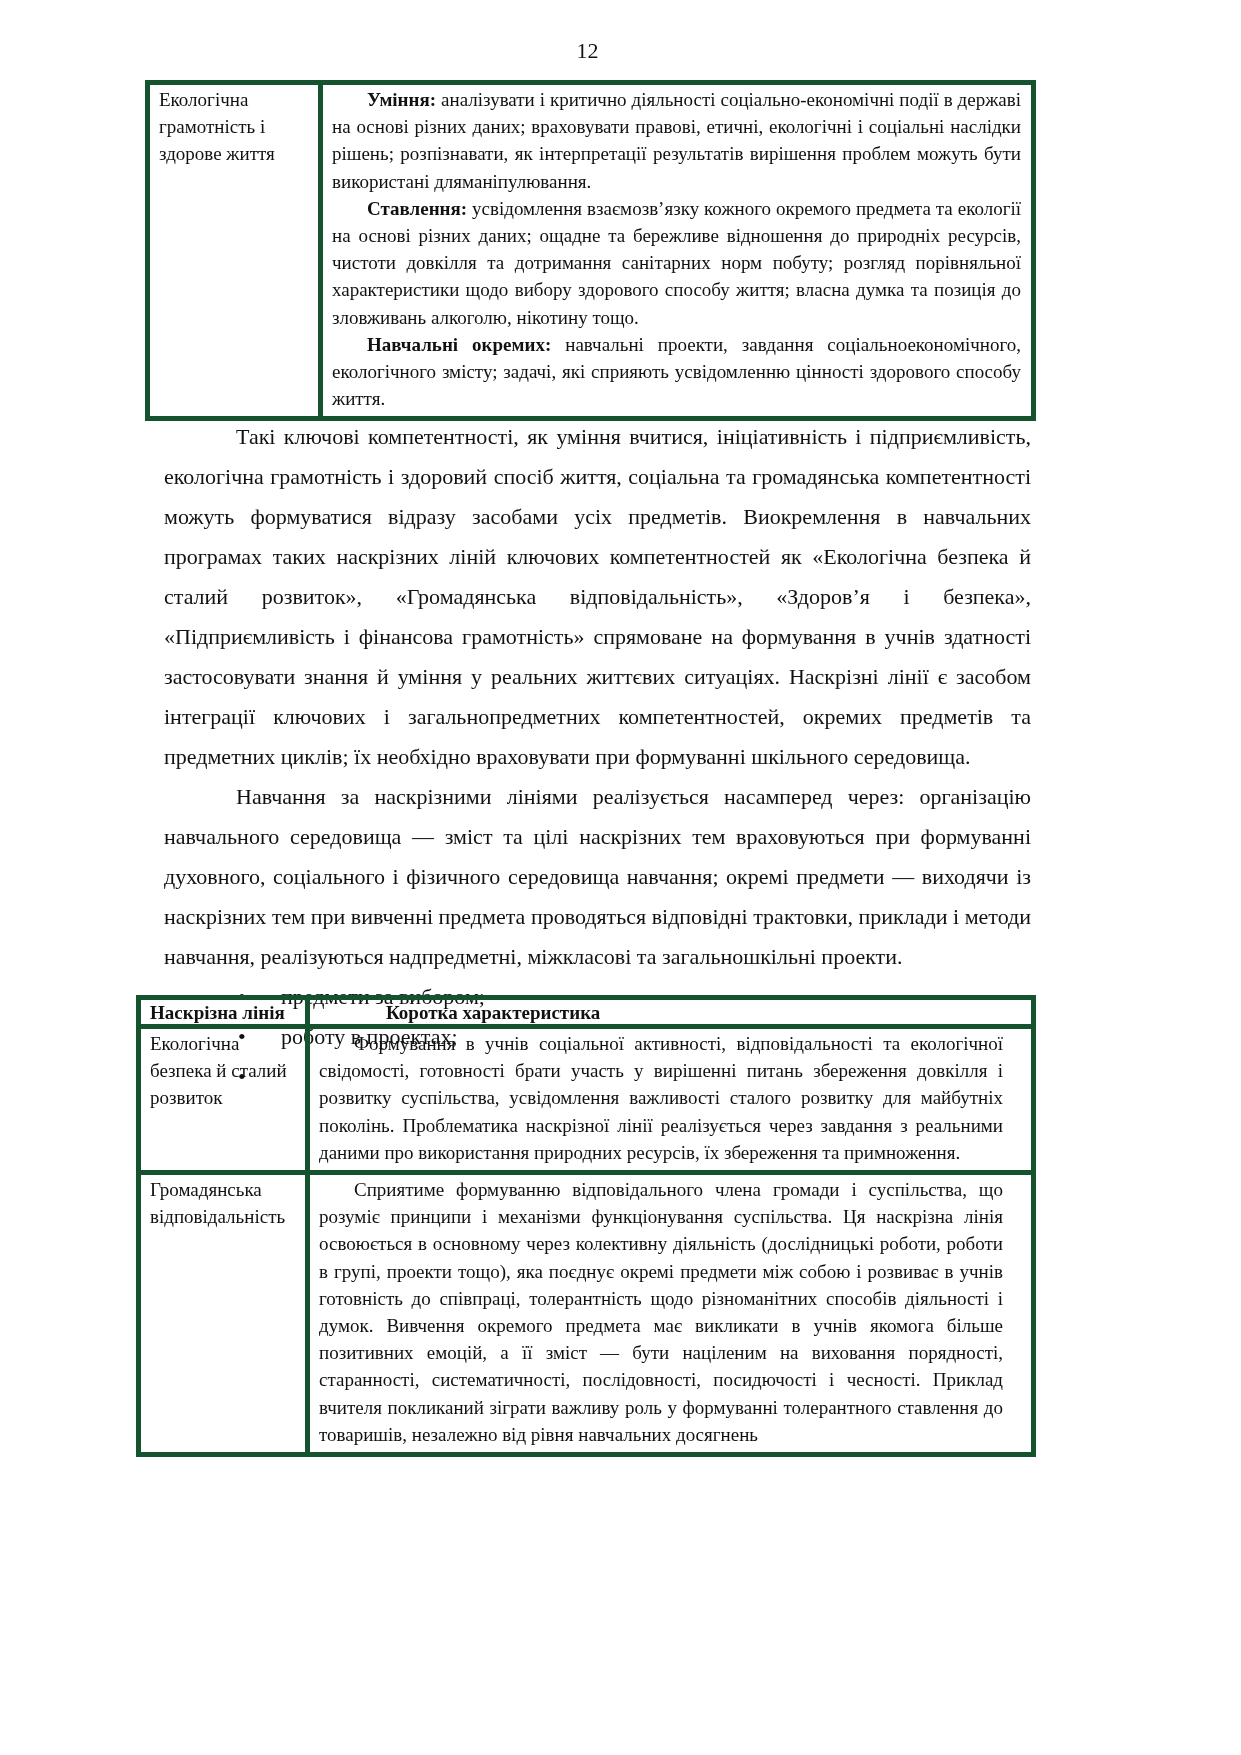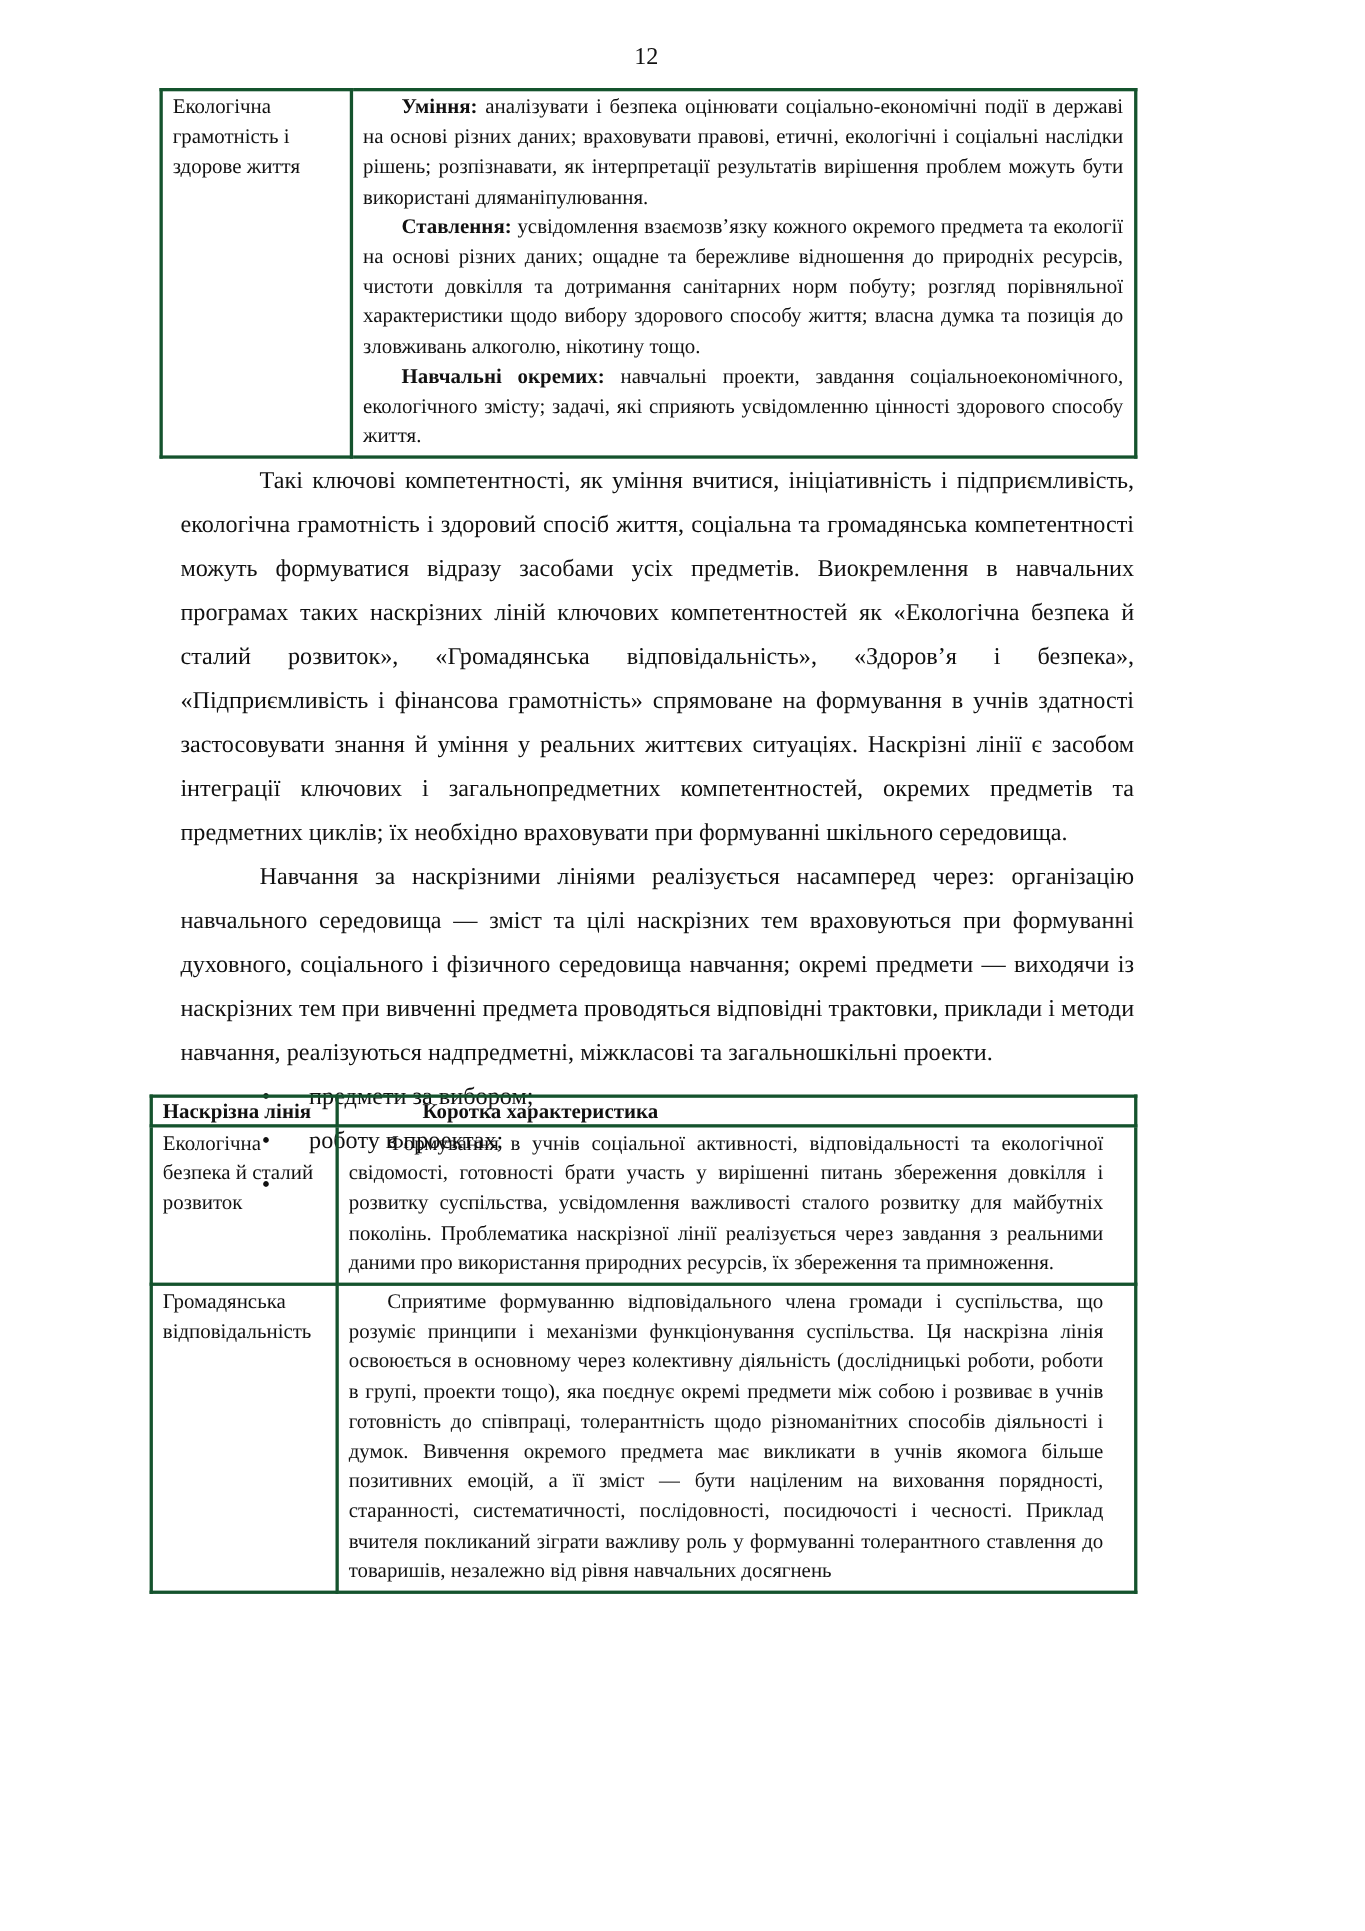--- a/index.html
+++ b/index.html
@@ -6,21 +6,21 @@
   body {
     width: 1241px; height: 1755px; position: relative; overflow: hidden;
     font-family: "Liberation Serif", "DejaVu Serif", serif;
     color: #111111;
   }
   .page-number {
     position: absolute; top: 38px; left: 0; width: 1175px; text-align: center;
     font-size: 22px; line-height: 26px;
   }
   table { border-collapse: collapse; position: absolute; table-layout: fixed; }
-  td, th { border: 3px solid #14532d; vertical-align: top; padding: 0; }
+  td, th { border: 5px solid #14532d; vertical-align: top; padding: 0; }
   .t1 { left: 145px; top: 80px; width: 886px; }
   .t1 col.c1 { width: 173px; }
   .t1 col.c2 { width: 713px; }
   .cell-left { padding: 1px 8px 0 9px; font-size: 19px; line-height: 27.2px; }
   .cell-right { padding: 1px 10px 4px 9px; font-size: 19px; line-height: 27.2px; text-align: justify; }
   .cell-right p { margin: 0; text-indent: 35px; }
   .bold { font-weight: bold; margin-top: 12px; }
 
   .body-text {
     position: absolute; left: 164px; top: 417px; width: 867px;
@@ -49,21 +49,21 @@
       <col class="c2">
     </colgroup>
   <tbody>
       <tr>
     <td class="cell-left">
       <div>Екологічна</div>
       <div>грамотність і</div>
       <div>здорове життя</div>
     </td>
     <td class="cell-right">
-      <p><span class="bold">Уміння:</span><span> аналізувати і безпека оцінювати соціально-економічні події в державі на основі різних даних; враховувати правові, етичні, екологічні і соціальні наслідки рішень; розпізнавати, як інтерпретації результатів вирішення проблем можуть бути використані дляманіпулювання.</span></p>
+      <p><span class="bold">Уміння:</span><span> аналізувати і критично діяльності соціально-економічні події в державі на основі різних даних; враховувати правові, етичні, екологічні і соціальні наслідки рішень; розпізнавати, як інтерпретації результатів вирішення проблем можуть бути використані дляманіпулювання.</span></p>
       <p><span class="bold">Ставлення:</span><span> усвідомлення взаємозв’язку кожного окремого предмета та екології на основі різних даних; ощадне та бережливе відношення до природніх ресурсів, чистоти довкілля та дотримання санітарних норм побуту; розгляд порівняльної характеристики щодо вибору здорового способу життя; власна думка та позиція до зловживань алкоголю, нікотину тощо.</span></p>
       <p><span class="bold">Навчальні окремих:</span><span> навчальні проекти, завдання соціальноекономічного, екологічного змісту; задачі, які сприяють усвідомленню цінності здорового способу життя.</span></p>
     </td>
   </tr>
 </tbody>
   </table>
 
 <div class="body-text">
   <p>Такі ключові компетентності, як уміння вчитися, ініціативність і підприємливість, екологічна грамотність і здоровий спосіб життя, соціальна та громадянська компетентності можуть формуватися відразу засобами усіх предметів. Виокремлення в навчальних програмах таких наскрізних ліній ключових компетентностей як «Екологічна безпека й сталий розвиток», «Громадянська відповідальність», «Здоров’я і безпека», «Підприємливість і фінансова грамотність» спрямоване на формування в учнів здатності застосовувати знання й уміння у реальних життєвих ситуаціях. Наскрізні лінії є засобом інтеграції ключових і загальнопредметних компетентностей, окремих предметів та предметних циклів; їх необхідно враховувати при формуванні шкільного середовища.</p>
   <p>Навчання за наскрізними лініями реалізується насамперед через: організацію навчального середовища — зміст та цілі наскрізних тем враховуються при формуванні духовного, соціального і фізичного середовища навчання; окремі предмети — виходячи із наскрізних тем при вивченні предмета проводяться відповідні трактовки, приклади і методи навчання, реалізуються надпредметні, міжкласові та загальношкільні проекти.</p>

